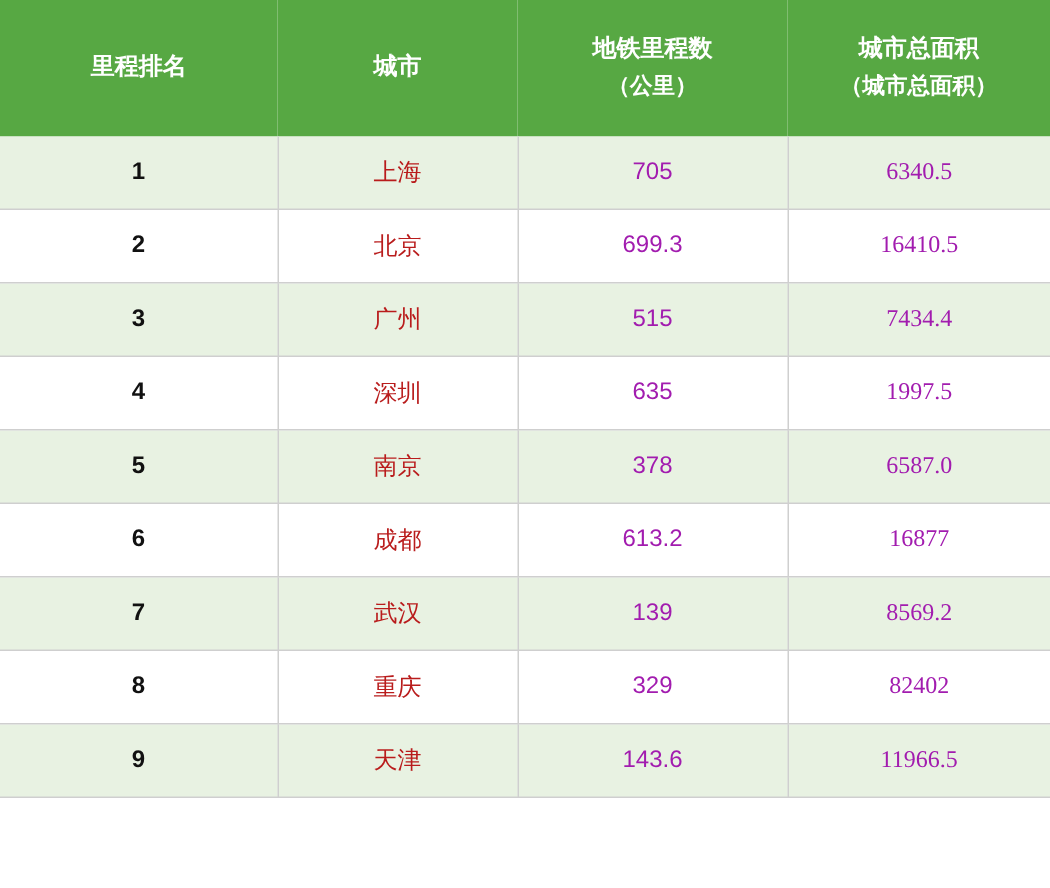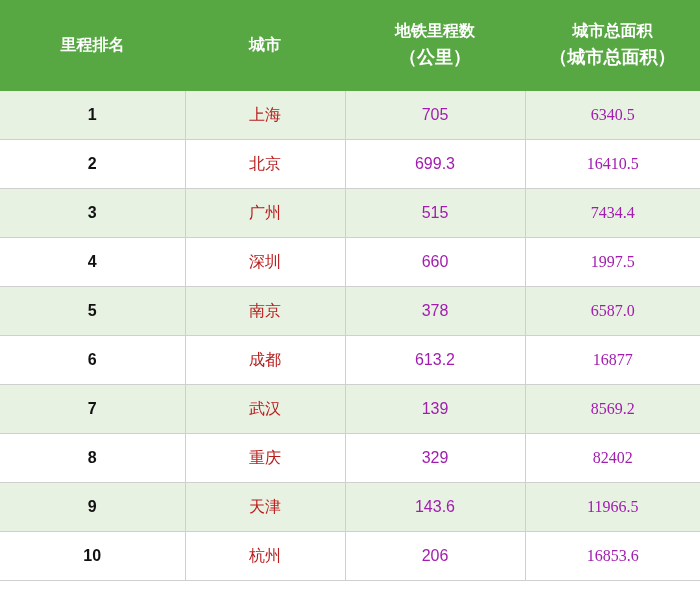--- a/index.html
+++ b/index.html
@@ -39,21 +39,21 @@
   }
   .head-cell {
     height: 91px;
     display: flex;
     flex-direction: column;
     align-items: center;
     justify-content: center;
     line-height: 1.55;
   }
   .head-line2 {
-    font-size: 18px;
+    font-size: 15px;
     font-weight: bold;
   }
   tbody td {
     height: 48px;
     text-align: center;
     font-size: 16px;
     color: #a21caf;
     border-right: 1px solid #cfcfcf;
     border-bottom: 1px solid #cfcfcf;
     padding: 0;
@@ -134,21 +134,21 @@
       </tr>
       <tr class="alt">
         <td class="rank">3</td>
         <td class="city">广州</td>
         <td>515</td>
         <td>7434.4</td>
       </tr>
       <tr>
         <td class="rank">4</td>
         <td class="city">深圳</td>
-        <td>660</td>
+        <td>635</td>
         <td>1997.5</td>
       </tr>
       <tr class="alt">
         <td class="rank">5</td>
         <td class="city">南京</td>
         <td>378</td>
         <td>6587.0</td>
       </tr>
       <tr>
         <td class="rank">6</td>
@@ -167,22 +167,16 @@
         <td class="city">重庆</td>
         <td>329</td>
         <td>82402</td>
       </tr>
       <tr class="alt">
         <td class="rank">9</td>
         <td class="city">天津</td>
         <td>143.6</td>
         <td>11966.5</td>
       </tr>
-      <tr>
-        <td class="rank">10</td>
-        <td class="city">杭州</td>
-        <td>206</td>
-        <td>16853.6</td>
-      </tr>
     </tbody>
   </table>
   <div class="spacer"></div>
 </div>
 
 </body></html>

